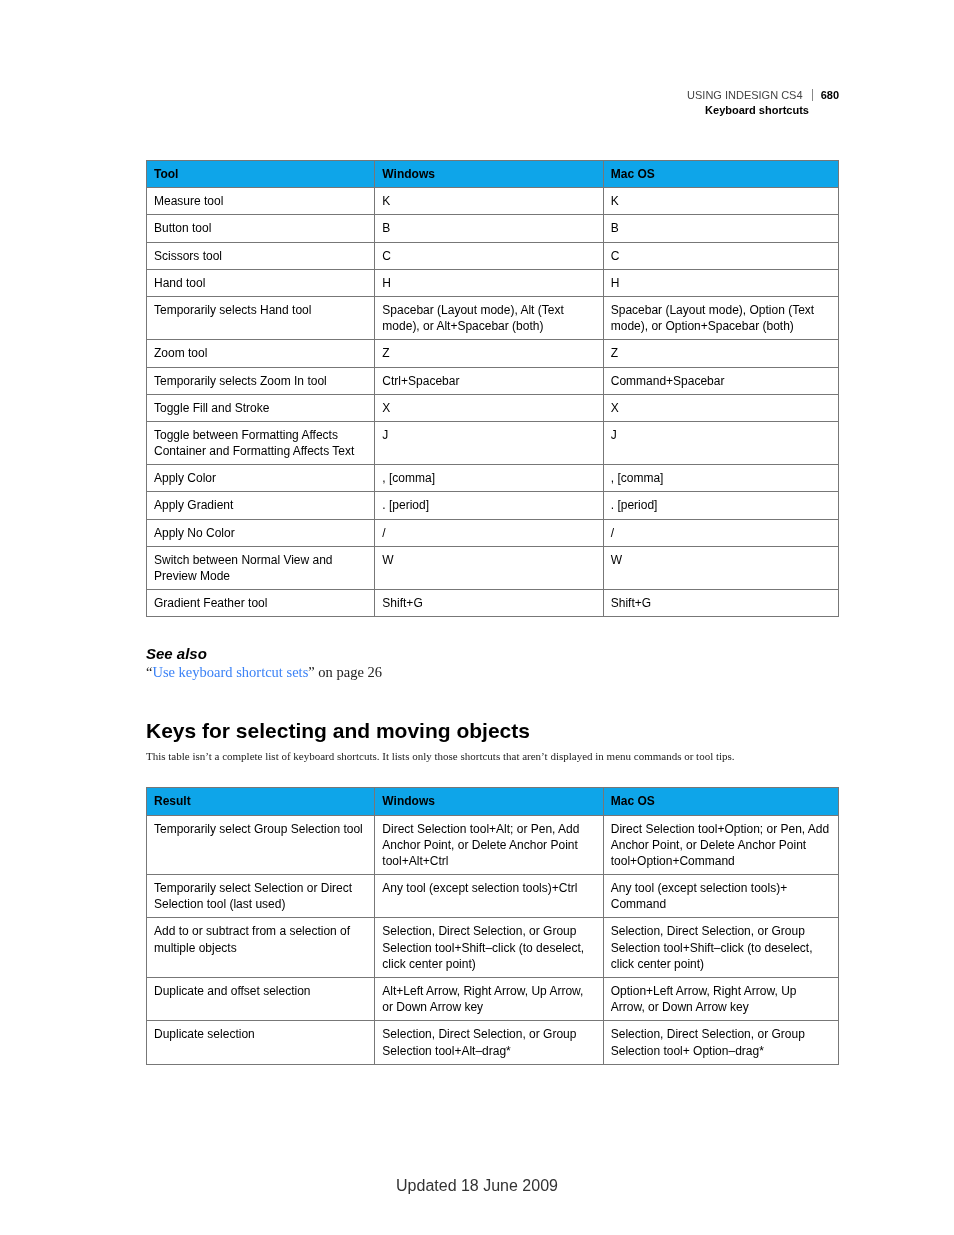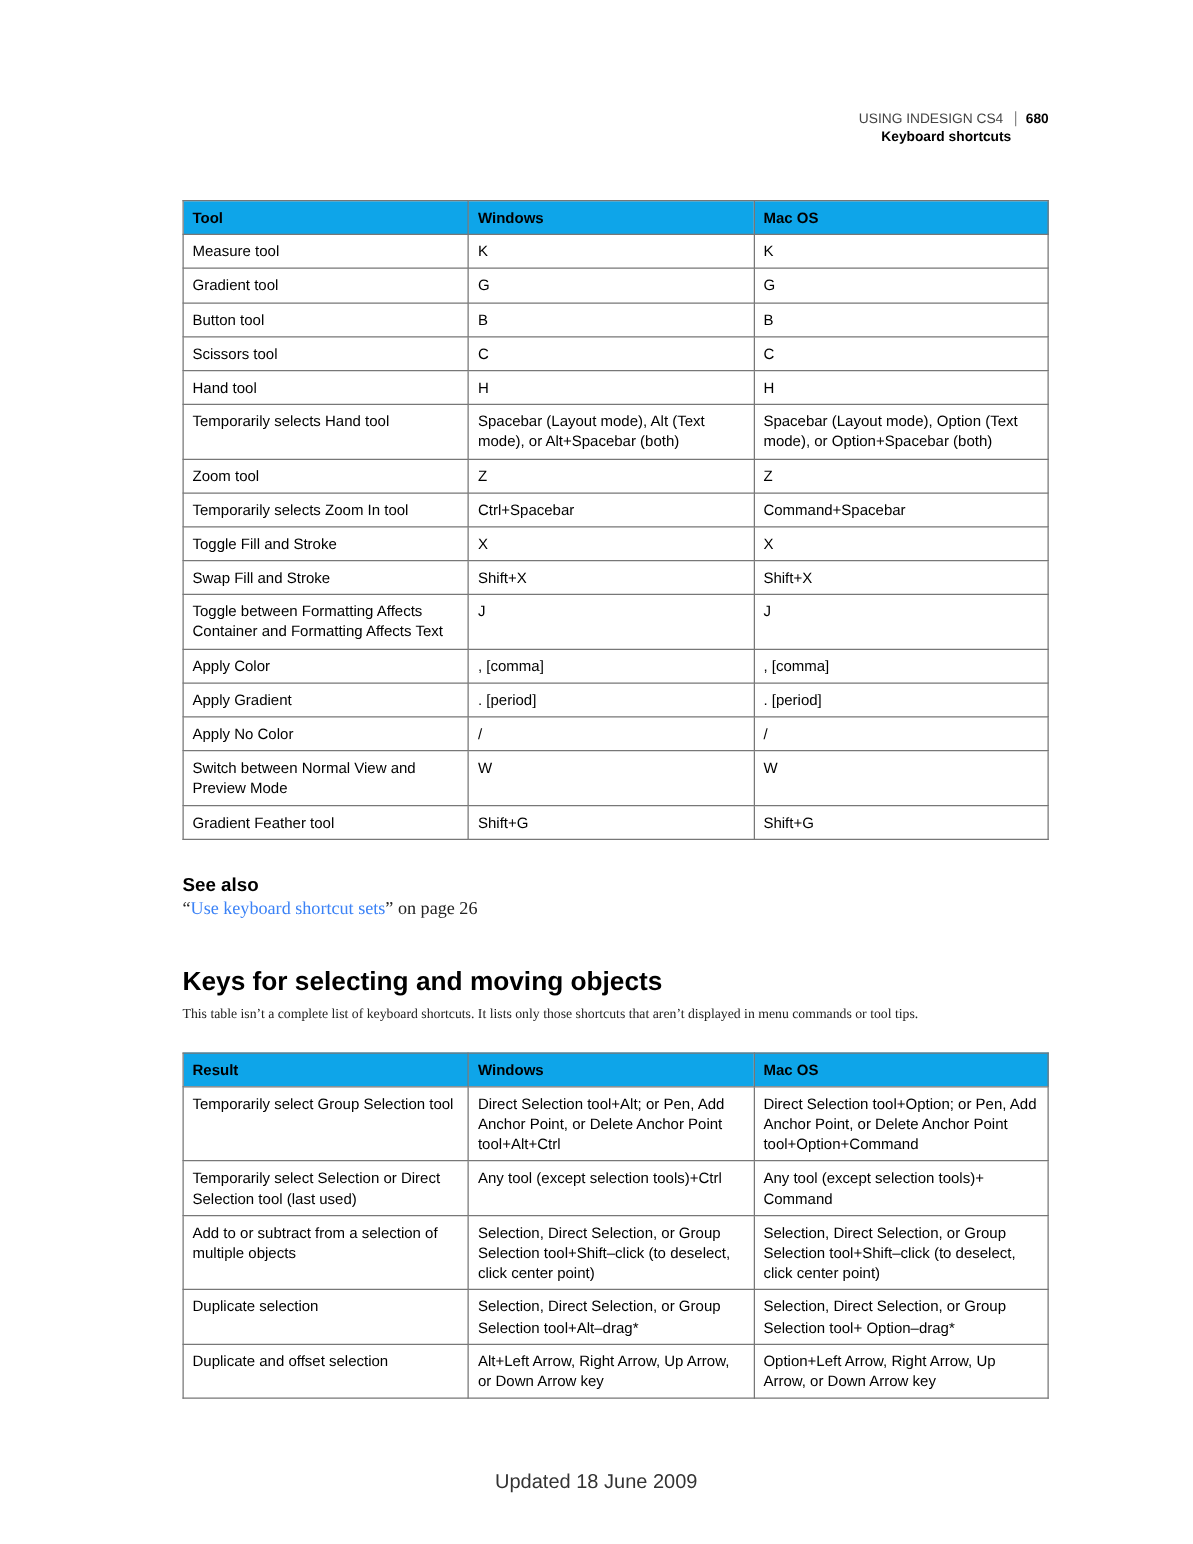--- a/index.html
+++ b/index.html
@@ -58,20 +58,21 @@
     background: #0ea5e9;
   }
   table.shortcuts col.c1 { width: 33%; }
   table.shortcuts col.c2 { width: 33%; }
   table.shortcuts col.c3 { width: 34%; }
 
   .see-also-head {
     font-weight: 700;
     font-size: 15px;
     margin: 4px 0 2px 0;
+    font-style: italic;
   }
   .see-also-line {
     font-family: Georgia, "Times New Roman", serif;
     font-size: 14.5px;
     color: #222;
     margin-bottom: 38px;
   }
   .see-also-line .link { color: #3b82f6; }
   .see-also-line .q { color: #222; }
 
@@ -127,25 +128,20 @@
           <th>Mac OS</th>
         </tr>
       </thead>
       <tbody id="t1body">
           <tr>
             <td>Measure tool</td>
             <td>K</td>
             <td>K</td>
           </tr>
           <tr>
-            <td>Gradient tool</td>
-            <td>G</td>
-            <td>G</td>
-          </tr>
-          <tr>
             <td>Button tool</td>
             <td>B</td>
             <td>B</td>
           </tr>
           <tr>
             <td>Scissors tool</td>
             <td>C</td>
             <td>C</td>
           </tr>
           <tr>
@@ -165,25 +161,20 @@
           </tr>
           <tr>
             <td>Temporarily selects Zoom In tool</td>
             <td>Ctrl+Spacebar</td>
             <td>Command+Spacebar</td>
           </tr>
           <tr>
             <td>Toggle Fill and Stroke</td>
             <td>X</td>
             <td>X</td>
-          </tr>
-          <tr>
-            <td>Swap Fill and Stroke</td>
-            <td>Shift+X</td>
-            <td>Shift+X</td>
           </tr>
           <tr>
             <td>Toggle between Formatting Affects Container and Formatting Affects Text</td>
             <td>J</td>
             <td>J</td>
           </tr>
           <tr>
             <td>Apply Color</td>
             <td>, [comma]</td>
             <td>, [comma]</td>
@@ -242,28 +233,28 @@
             <td>Temporarily select Selection or Direct Selection tool (last used)</td>
             <td>Any tool (except selection tools)+Ctrl</td>
             <td>Any tool (except selection tools)+ Command</td>
           </tr>
           <tr>
             <td>Add to or subtract from a selection of multiple objects</td>
             <td>Selection, Direct Selection, or Group Selection tool+Shift–click (to deselect, click center point)</td>
             <td>Selection, Direct Selection, or Group Selection tool+Shift–click (to deselect, click center point)</td>
           </tr>
           <tr>
+            <td>Duplicate and offset selection</td>
+            <td>Alt+Left Arrow, Right Arrow, Up Arrow, or Down Arrow key</td>
+            <td>Option+Left Arrow, Right Arrow, Up Arrow, or Down Arrow key</td>
+          </tr>
+          <tr>
             <td>Duplicate selection</td>
             <td>Selection, Direct Selection, or Group Selection tool+Alt–drag*</td>
             <td>Selection, Direct Selection, or Group Selection tool+ Option–drag*</td>
           </tr>
-          <tr>
-            <td>Duplicate and offset selection</td>
-            <td>Alt+Left Arrow, Right Arrow, Up Arrow, or Down Arrow key</td>
-            <td>Option+Left Arrow, Right Arrow, Up Arrow, or Down Arrow key</td>
-          </tr>
         </tbody>
     </table>
 
   </div>
 
   <div class="footer">Updated 18 June 2009</div>
 </div>
 
 </body></html>

